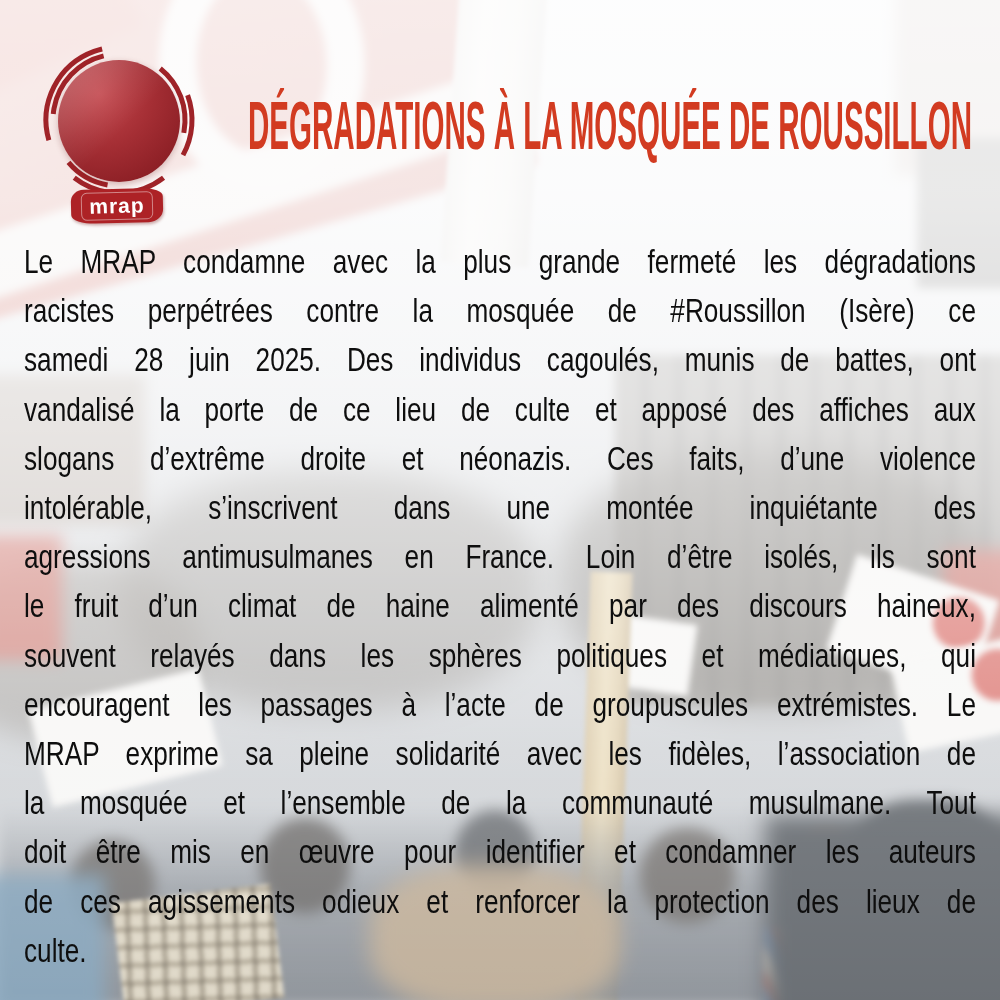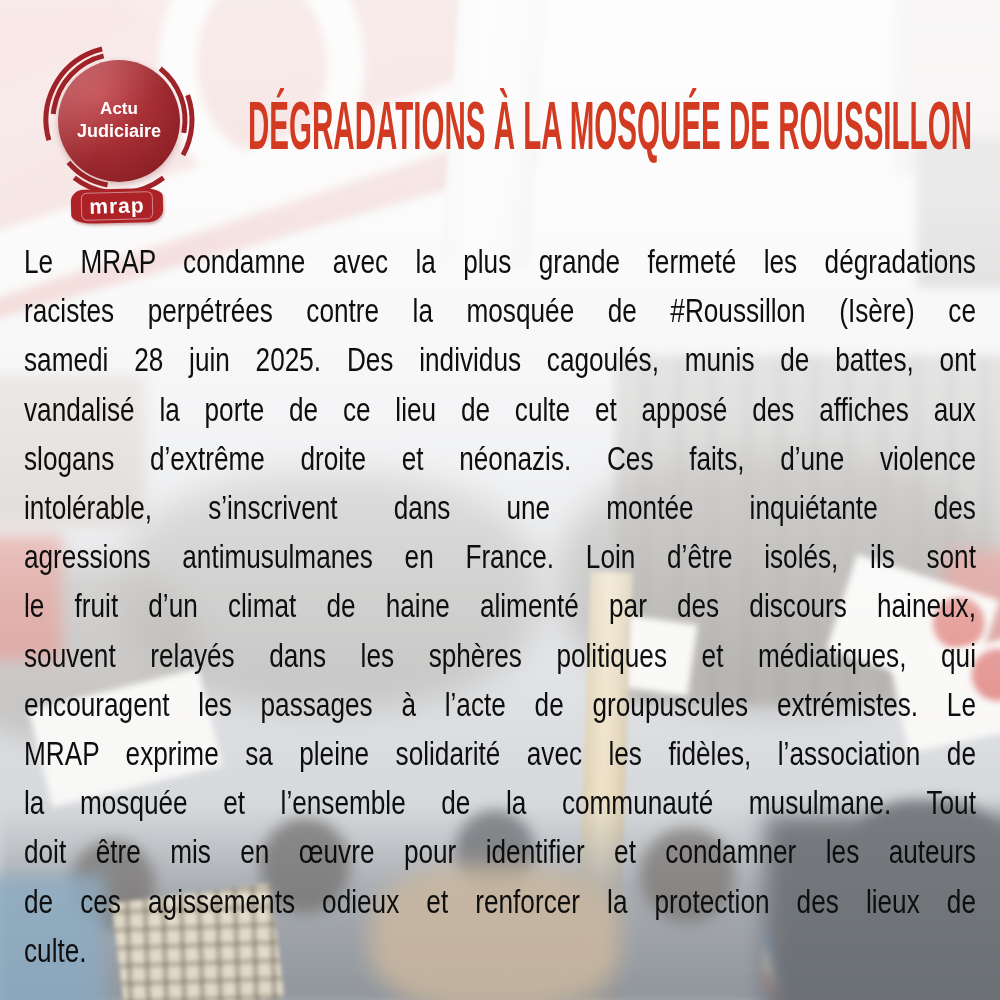--- a/index.html
+++ b/index.html
@@ -135,24 +135,20 @@
   <div class="overlay"></div>
 
   <div class="content">
 
     <div class="logo">
       <svg width="164" height="164" viewBox="0 0 164 164">
         <circle cx="82" cy="82" r="73" fill="none" stroke="#9f2328" stroke-width="5" stroke-dasharray="62 30 96 46 118 108" transform="rotate(-20 82 82)"></circle>
         <circle cx="82" cy="82" r="66" fill="none" stroke="#9f2328" stroke-width="5" stroke-dasharray="46 52 82 60 72 102" transform="rotate(100 82 82)"></circle>
       </svg>
       <div class="logo-circle"></div>
-      <div class="logo-text">
-        <span class="l1">Actu</span>
-        <span class="l2">Judiciaire</span>
-      </div>
     </div>
 
     <div class="mrap-badge">
       <span class="inner">mrap</span>
     </div>
 
     <svg class="title-svg">
       <text x="2" y="63" font-size="68" fill="#d23b21" textLength="724" lengthAdjust="spacingAndGlyphs">DÉGRADATIONS À LA MOSQUÉE DE ROUSSILLON</text>
     </svg>
 

